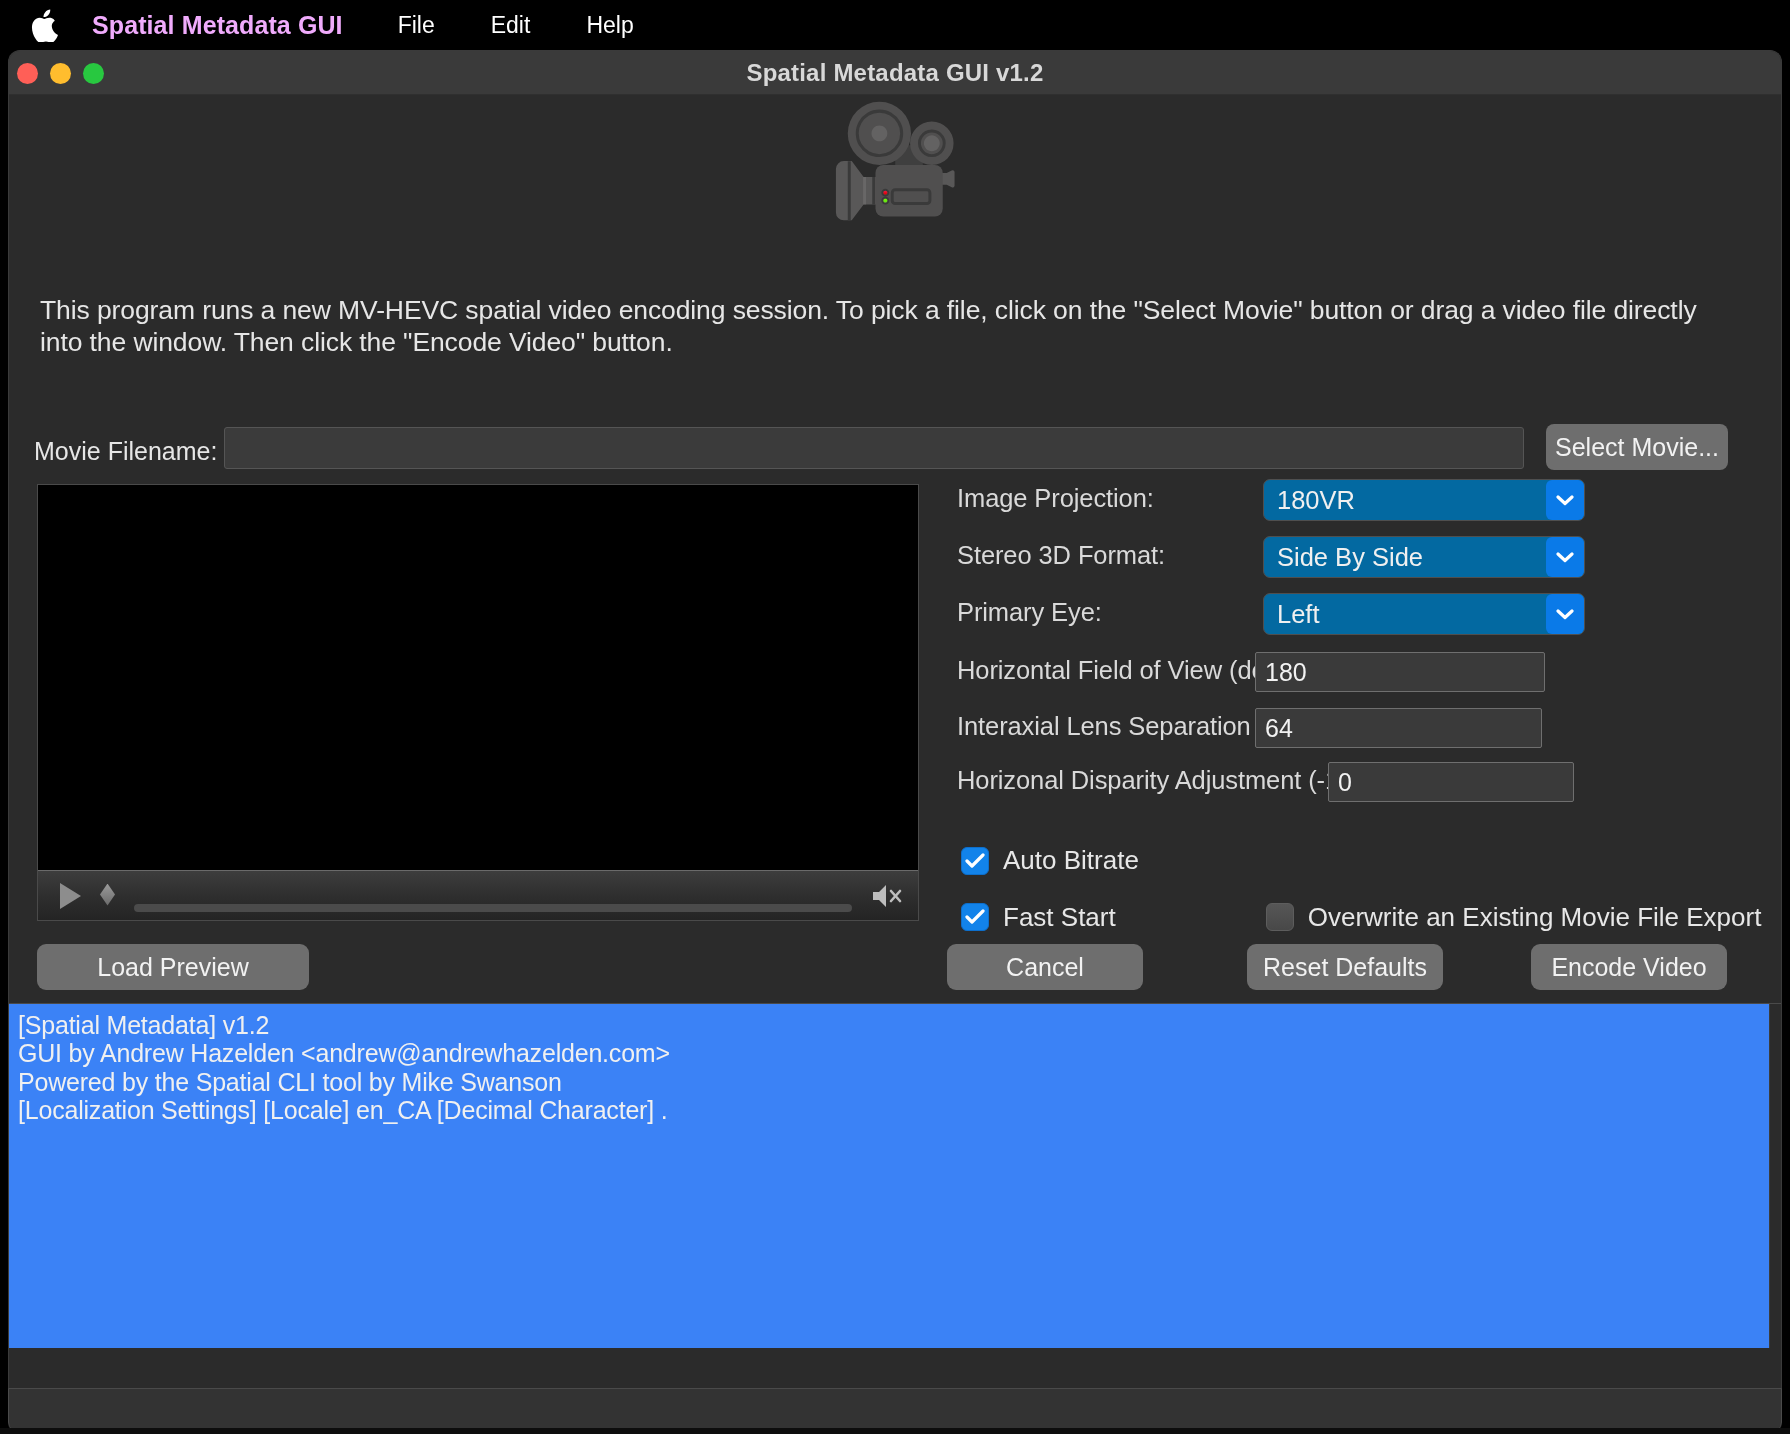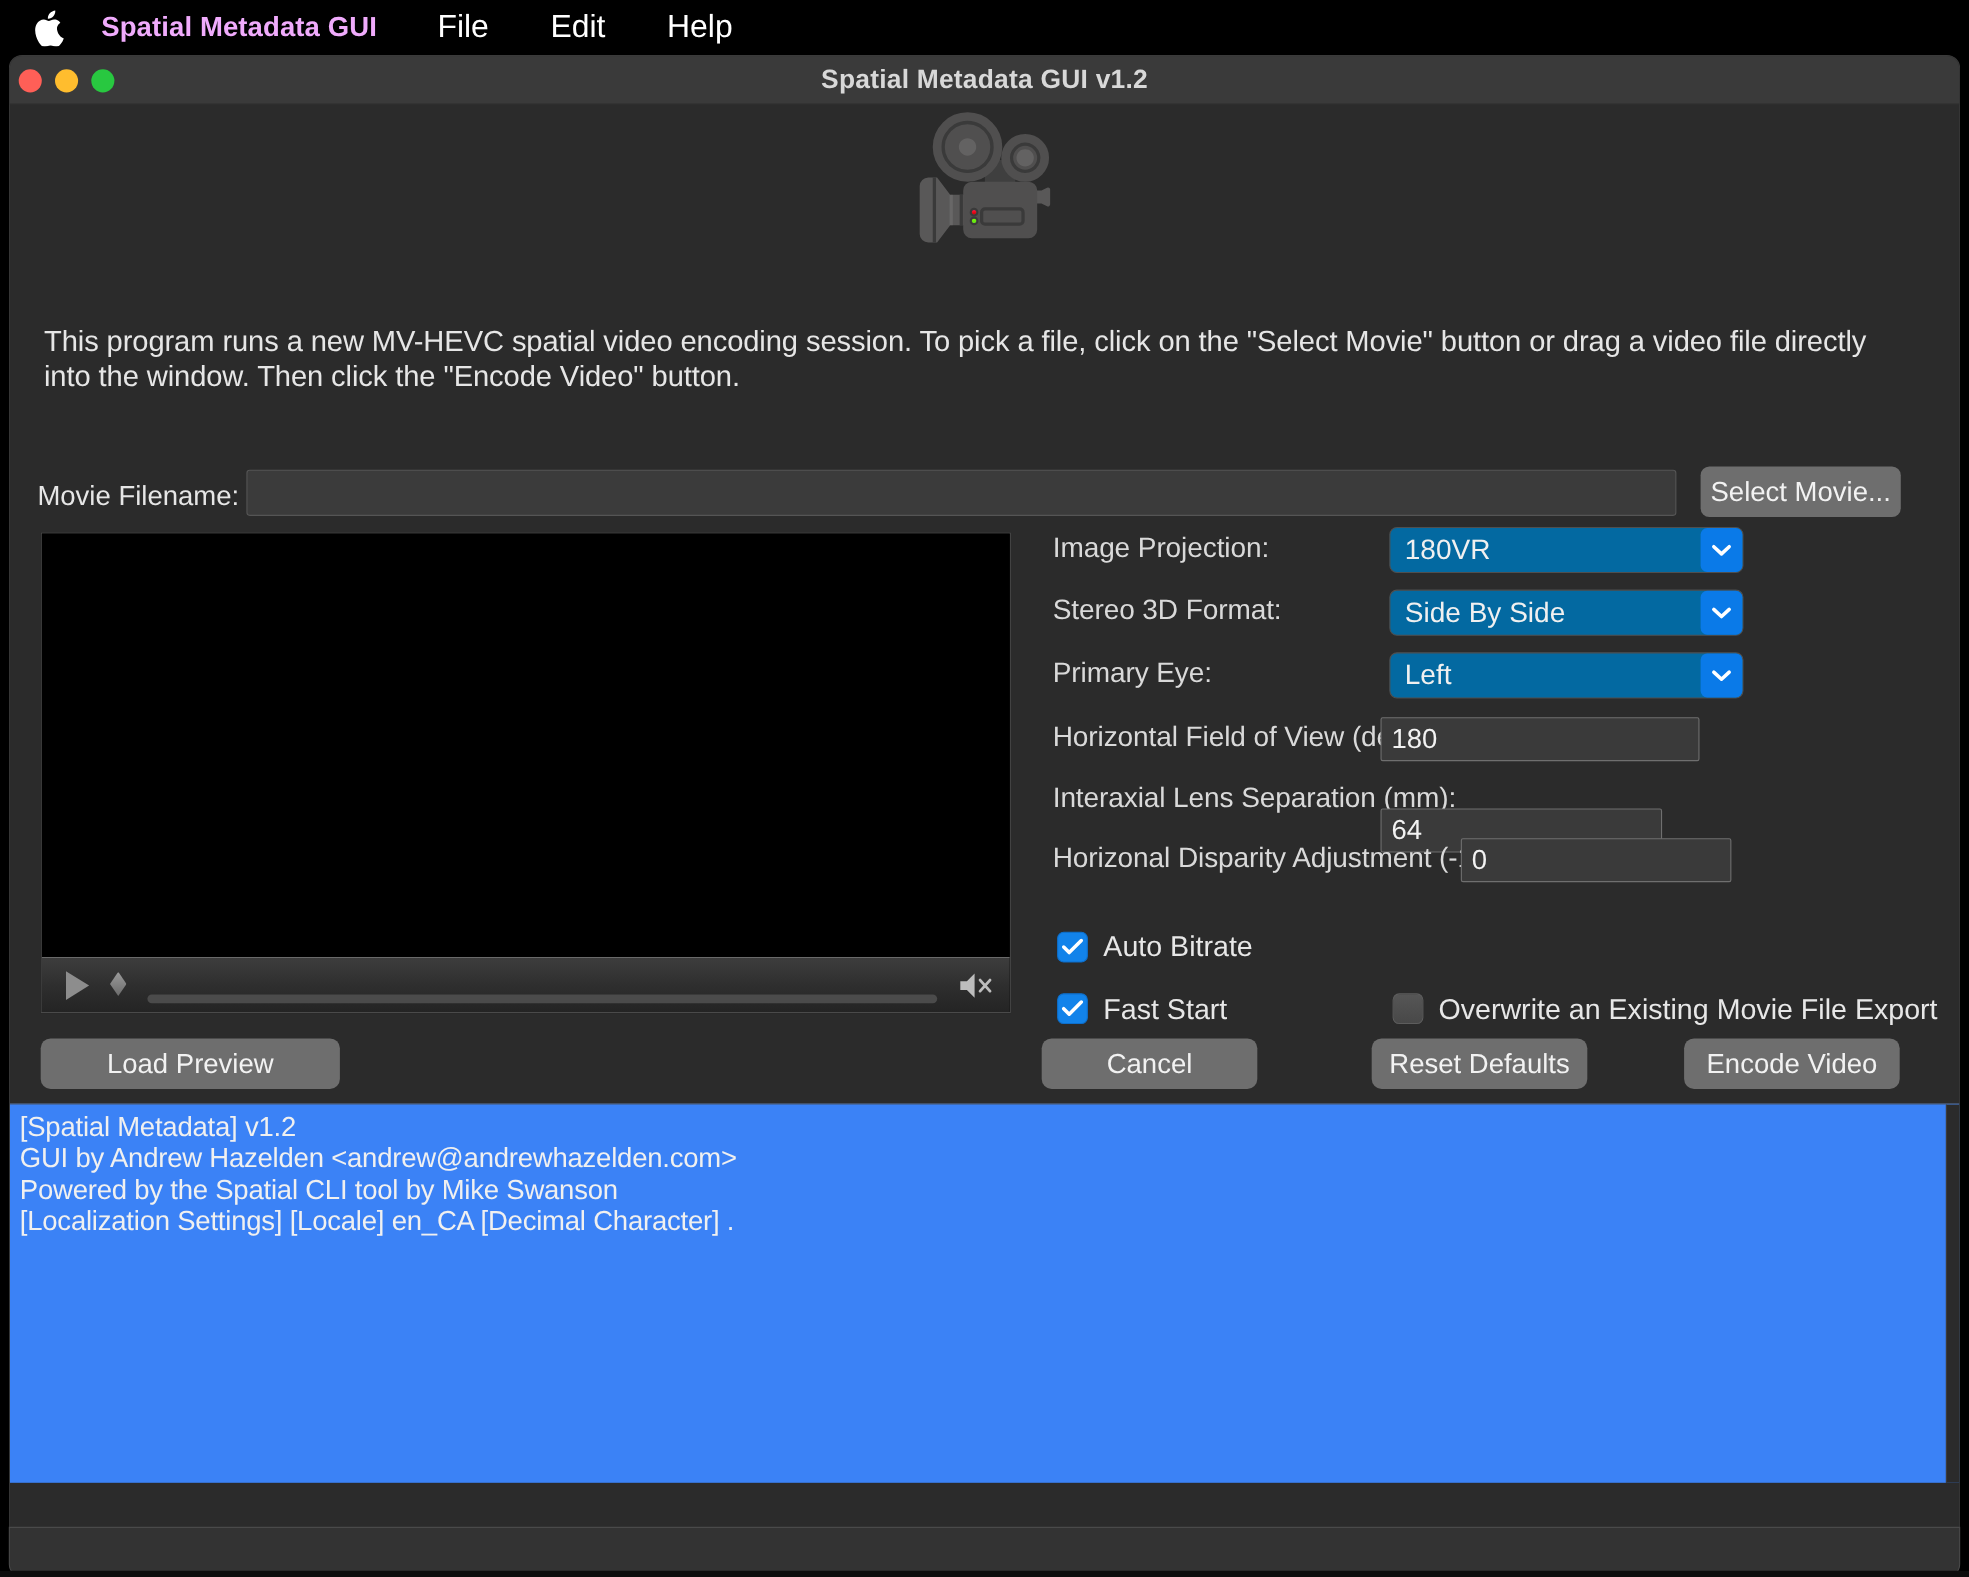--- a/index.html
+++ b/index.html
@@ -32,21 +32,21 @@
   #apple-logo svg { display: block; }
   .menu-app-name {
     color: #f0abfc;
     font-size: 25px;
     font-weight: bold;
     letter-spacing: 0.1px;
     margin-right: 55px;
   }
   .menu-item {
     color: #ffffff;
-    font-size: 29px;
+    font-size: 23px;
     font-weight: 400;
     margin-right: 56px;
     white-space: nowrap;
   }
 
   
   #window {
     position: absolute;
     left: 8px; top: 50px;
     width: 1774px; height: 1340px;
@@ -449,21 +449,21 @@
         </div>
       </div>
 
       <div class="srow" style="height:56px;">
         <span class="slabel">Horizontal Field of View (degrees):</span>
         <input class="tfield" style="left: 298px; width: 290px;" type="text" value="180">
       </div>
 
       <div class="srow" style="height:54px;">
         <span class="slabel">Interaxial Lens Separation (mm):</span>
-        <input class="tfield" style="left: 298px; width: 256px; margin-top: 27px;" type="text" value="64">
+        <input class="tfield" style="left: 298px; width: 287px;" type="text" value="64">
       </div>
 
       <div class="srow" style="height:66px;">
         <span class="slabel">Horizonal Disparity Adjustment (-1.0 to 1.0):</span>
         <input class="tfield" style="left: 371px; width: 246px;" type="text" value="0">
       </div>
 
       <div class="cbrow" style="height:57px;padding-left:4px;">
         <span class="cb on">
           <svg width="20" height="16" viewBox="0 0 20 16">

